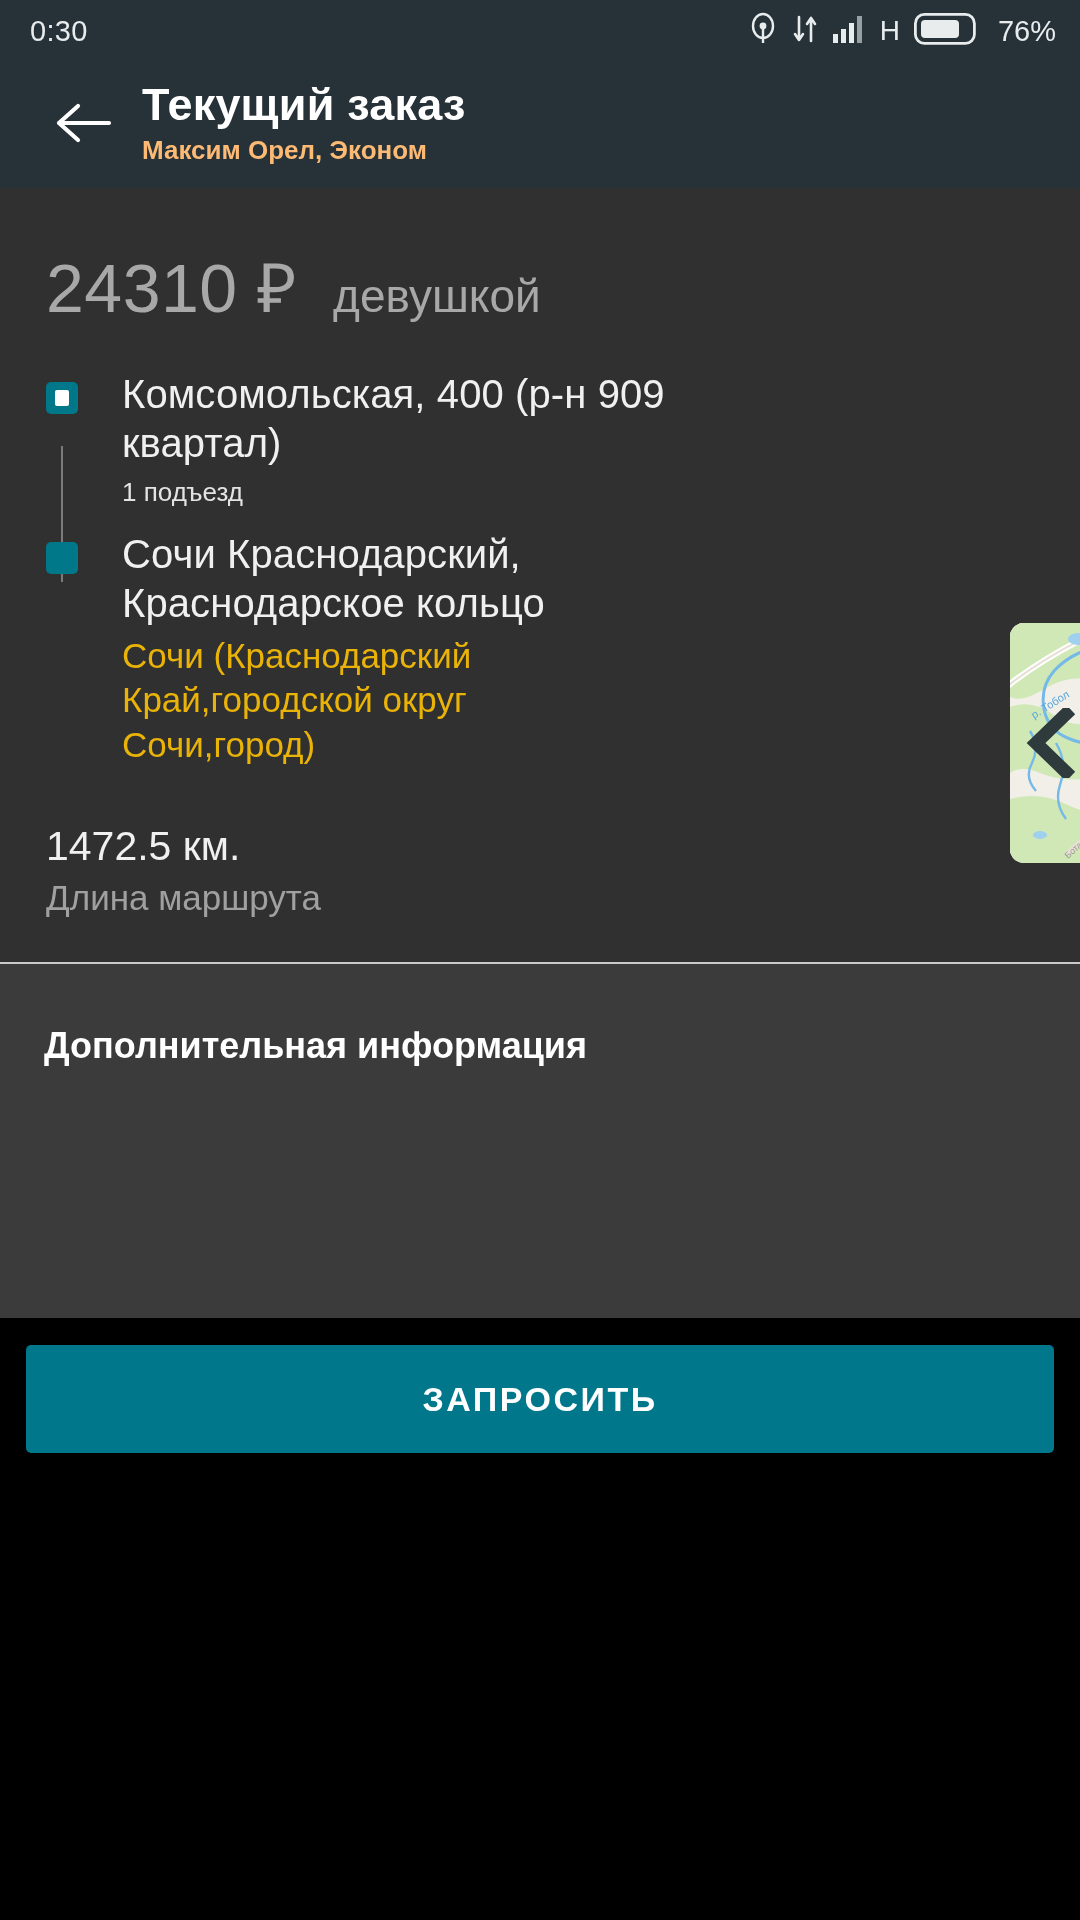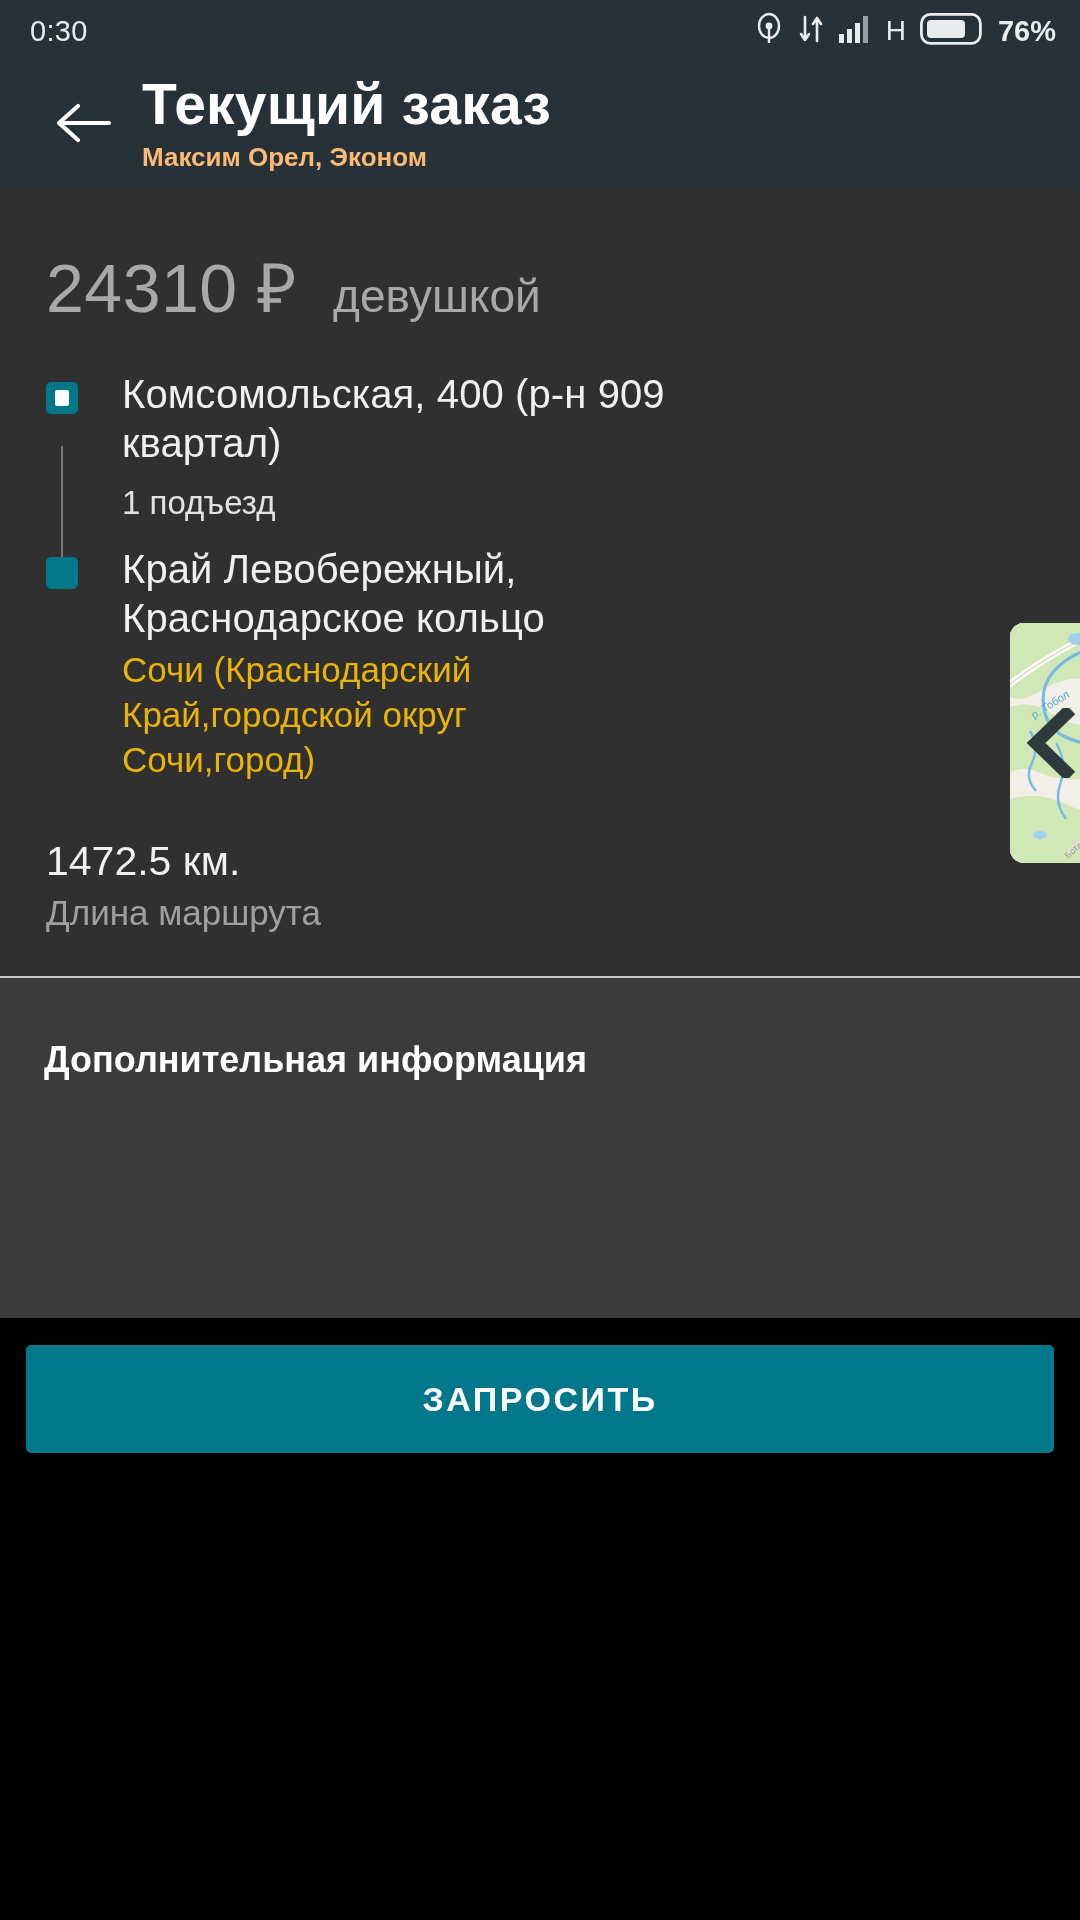--- a/index.html
+++ b/index.html
@@ -46,22 +46,21 @@
   }
   .status-icon { display: block; }
   .status-h {
     font-size: 28px;
     line-height: 1;
     color: #e8eced;
   }
   .status-batt-pct {
     font-size: 29px;
     color: #e8eced;
-    margin-left: 2px;
-    font-weight: bold;
+    margin-left: 8px;
   }
 
   
   .appbar {
     background: #263238;
     flex: none;
     height: 126px;
     display: flex;
     align-items: center;
     padding: 0 0 0 46px;
@@ -76,21 +75,21 @@
     flex: none;
     margin-right: 22px;
   }
   .appbar-text {
     display: flex;
     flex-direction: column;
     justify-content: center;
     padding-bottom: 2px;
   }
   .appbar-title {
-    font-size: 57px;
+    font-size: 45px;
     font-weight: bold;
     color: #ffffff;
     line-height: 1.1;
     letter-spacing: .2px;
   }
   .appbar-sub {
     font-size: 26px;
     font-weight: bold;
     color: #fdba74;
     line-height: 1.35;
@@ -176,24 +175,24 @@
     background: #7b7b7b;
   }
   .addr-block { padding-right: 250px; }
   .addr-main {
     font-size: 40px;
     color: #f0f0f0;
     line-height: 1.22;
     letter-spacing: .1px;
   }
   .addr-sub-light {
-    font-size: 33px;
+    font-size: 26px;
     color: #e3e3e3;
     line-height: 1.25;
-    margin-top: 14px;
+    margin-top: 8px;
   }
   .addr-sub-gray {
     font-size: 35px;
     color: #eab308;
     line-height: 1.28;
     margin-top: 6px;
     padding-right: 150px;
   }
   .route-item.dest { margin-top: 22px; }
   .route-item.dest .addr-block { padding-right: 320px; }
@@ -357,21 +356,21 @@
             <div class="addr-main">Комсомольская, 400 (р-н 909 квартал)</div>
             <div class="addr-sub-light">1 подъезд</div>
           </div>
         </div>
 
         <div class="route-item dest">
           <div class="marker-col">
             <span class="marker"></span>
           </div>
           <div class="addr-block">
-            <div class="addr-main">Край Левобережный, Краснодарское кольцо</div>
+            <div class="addr-main">Сочи Краснодарский, Краснодарское кольцо</div>
             <div class="addr-sub-gray">Сочи (Краснодарский Край,городской округ Сочи,город)</div>
           </div>
         </div>
       </div>
 
       <div class="distance">
         <div class="distance-value">1472.5 км.</div>
         <div class="distance-label">Длина маршрута</div>
       </div>
 

